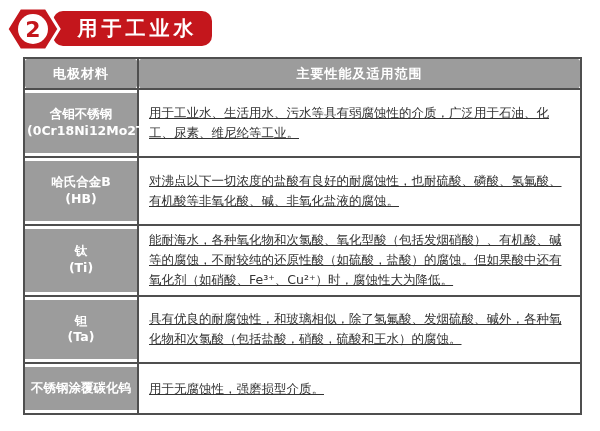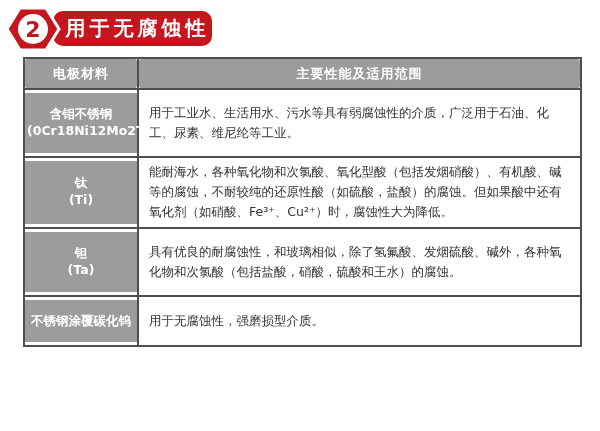--- a/index.html
+++ b/index.html
@@ -44,30 +44,31 @@
     font-weight: bold; font-size: 12.5px; line-height: 1.35;
     text-align: center; vertical-align: middle;
     box-shadow: inset 0 3px 0 #ffffff, inset 0 -3px 0 #ffffff;
     padding: 16px 2px;
   }
   td.desc {
     background: #ffffff; color: #333333;
     font-size: 12.5px; line-height: 1.6;
     text-align: left; vertical-align: middle;
     padding: 2px 8px 2px 10px;
+    text-decoration: underline;
   }
   .mat-sub:empty { display: none; }
   .mat-name, .mat-sub { display: block; }
 </style>
 </head>
 <body>
 
 <div class="title-bar">
   <div class="banner">
-    <span class="banner-text">用于无腐蚀性</span>
+    <span class="banner-text">用于工业水</span>
   </div>
   <svg class="hex-badge" viewBox="0 0 56 48">
     <polygon points="15,3 41,3 54,24 41,45 15,45 2,24" fill="#c4161c" stroke="#ffffff" stroke-width="3"></polygon>
     <circle cx="28" cy="24" r="15" fill="#ffffff"></circle>
     <text x="28" y="32" text-anchor="middle" font-family="DejaVu Sans, sans-serif" font-size="22" font-weight="bold" fill="#c4161c">2</text>
   </svg>
 </div>
 
 <table class="sel-table">
   <colgroup>
@@ -81,20 +82,27 @@
     </tr>
   </thead>
   <tbody>
     <tr style="height:51px">
       <td class="mat">
         <span class="mat-name">含钼不锈钢</span>
         <span class="mat-sub">(0Cr18Ni12Mo2Ti)</span>
       </td>
       <td class="desc">用于工业水、生活用水、污水等具有弱腐蚀性的介质，广泛用于石油、化工、尿素、维尼纶等工业。</td>
     </tr>
+    <tr style="height:46px">
+      <td class="mat">
+        <span class="mat-name">哈氏合金B</span>
+        <span class="mat-sub">(HB)</span>
+      </td>
+      <td class="desc">对沸点以下一切浓度的盐酸有良好的耐腐蚀性，也耐硫酸、磷酸、氢氟酸、有机酸等非氧化酸、碱、非氧化盐液的腐蚀。</td>
+    </tr>
     <tr style="height:71px">
       <td class="mat">
         <span class="mat-name">钛</span>
         <span class="mat-sub">(Ti)</span>
       </td>
       <td class="desc">能耐海水，各种氧化物和次氯酸、氧化型酸（包括发烟硝酸）、有机酸、碱等的腐蚀，不耐较纯的还原性酸（如硫酸，盐酸）的腐蚀。但如果酸中还有氧化剂（如硝酸、Fe³⁺、Cu²⁺）时，腐蚀性大为降低。</td>
     </tr>
     <tr style="height:49px">
       <td class="mat">
         <span class="mat-name">钽</span>

